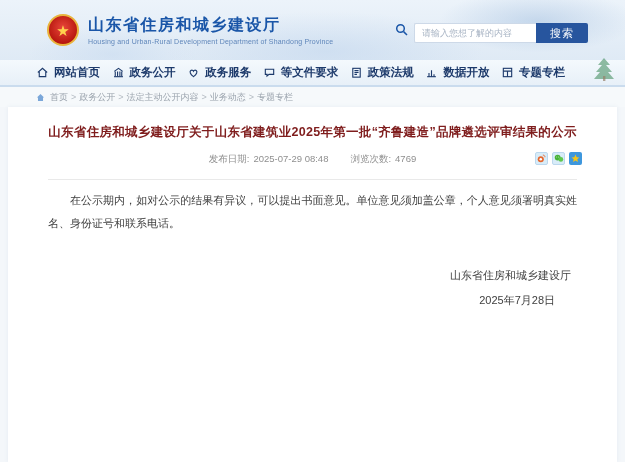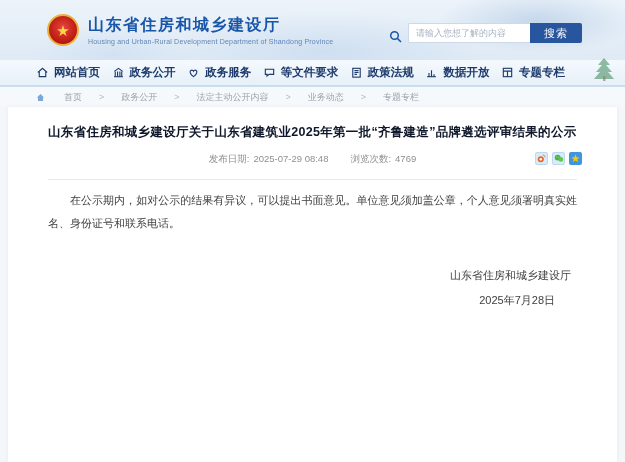--- a/index.html
+++ b/index.html
@@ -19,21 +19,21 @@
   }
   .emblem{
     width:32px; height:32px; border-radius:50%; margin-left:47px; flex:0 0 auto;
     background:radial-gradient(circle at 50% 42%, #e8463a, #b5150d 75%);
     border:2px solid #e9b43c; display:flex; align-items:center; justify-content:center;
     color:#ffd34d; font-size:15px; line-height:1;
   }
   .title-block{ margin-left:9px; }
   .site-title{ font-size:16px; font-weight:bold; color:#1a56a8; letter-spacing:1.5px; }
   .site-subtitle{ font-size:7px; color:#5f86ba; margin-top:2px; letter-spacing:.2px; white-space:nowrap; }
-  .search-wrap{ position:absolute; right:43px; top:23px; display:flex; align-items:flex-end; }
+  .search-wrap{ position:absolute; right:37px; top:23px; display:flex; align-items:flex-start; }
   .search-glyph{ margin-right:6px; display:flex; }
   .search-input{
     width:122px; height:20px; border:1px solid #cdd9e8; border-right:none;
     border-radius:2px 0 0 2px; background:#fff; font-size:9px; color:#333;
     padding:0 7px; outline:none; font-family:inherit;
   }
   .search-input::placeholder{ color:#a8b4c4; }
   .search-btn{
     height:20px; padding:0 14px; border:none; background:#27559e; color:#fff;
     font-size:11px; border-radius:0 2px 2px 0; cursor:pointer; font-family:Liberation Mono, monospace; letter-spacing:1px;
@@ -44,32 +44,32 @@
     padding:0 60px 0 36px; position:relative;
     background:linear-gradient(180deg,#f4f9fd,#e7f0f8);
     border-bottom:2px solid #cadcee;
   }
   .nav-item{ display:flex; align-items:center; gap:5px; text-decoration:none; cursor:pointer; }
   .nav-item span{ font-size:11.5px; font-weight:bold; color:#1d3a6b; }
   .nav-icon{ display:flex; }
   .pine{ position:absolute; right:6px; bottom:0; opacity:.75; }
   
   .breadcrumb{
-    height:20px; display:flex; align-items:center; gap:17px;
+    height:20px; display:flex; align-items:center; gap:3px;
     padding-left:36px; font-size:9px; color:#9aa3ad; background:#f6f9fb;
   }
   .crumb{ color:#9aa3ad; cursor:pointer; }
   .crumb-sep{ color:#b3bac2; }
   
   .card{
     background:#fff; margin:0 8px; height:355px; padding:0 40px;
     box-shadow:0 0 4px rgba(120,150,180,.12);
   }
   .article-title{
-    text-align:left; font-size:12.5px; font-weight:bold; color:#0f172a;
+    text-align:center; font-size:12.5px; font-weight:bold; color:#7f1d1d;
     padding-top:17px; letter-spacing:.3px;
   }
   .meta-row{ position:relative; margin-top:12px; height:14px; }
   .meta-center{ text-align:center; font-size:9.5px; color:#8f8f8f; }
   .meta-center b{ font-weight:normal; margin-right:4px; }
   .meta-views{ margin-left:22px; }
   .share-box{ position:absolute; right:-5px; top:-1px; display:flex; gap:4px; }
   .share-tile{ width:13px; height:13px; border-radius:2px; display:flex; align-items:center; justify-content:center; cursor:pointer; }
   .tile-light{ background:#d8ecf8; border:1px solid #bcd8ee; }
   .tile-blue{ background:#3e97dd; }

